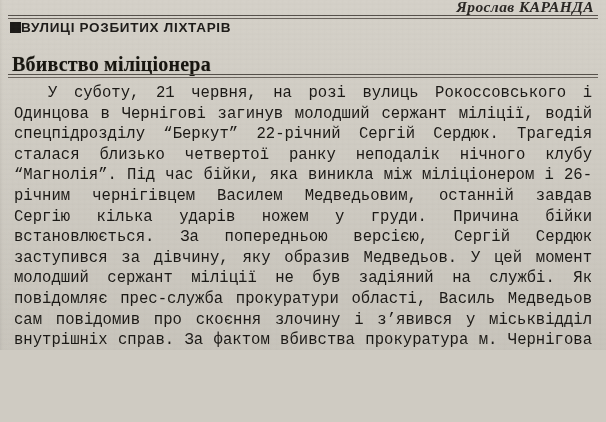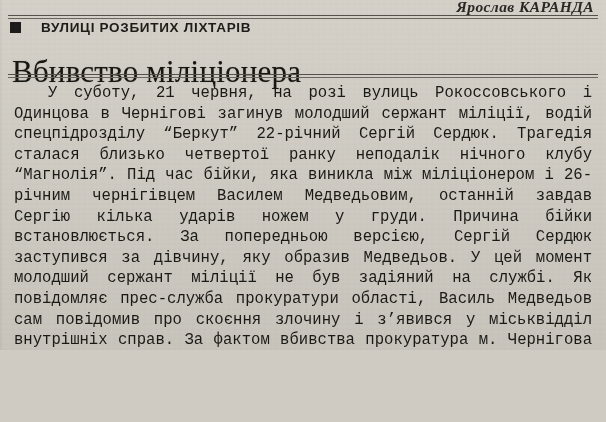--- a/index.html
+++ b/index.html
@@ -58,21 +58,21 @@
     height: 2px;
   }
   #rule-top { top: 15px; }
 
   .kicker {
     position: absolute;
     left: 10px;
     top: 18px;
     display: flex;
     align-items: center;
-    gap: 20px;
+    gap: 0;
     height: 18px;
   }
   .kicker .sq {
     width: 11px;
     height: 11px;
     background: #1d1b19;
     display: inline-block;
     transform: translateY(0px);
   }
   .kicker .txt {
@@ -83,22 +83,22 @@
     color: #1d1b19;
     white-space: nowrap;
   }
 
   
   .headline {
     position: absolute;
     left: 12px;
     top: 34px;
     font-family: "Liberation Serif", serif;
-    font-weight: normal;
-    font-size: 31px;
+    font-weight: bold;
+    font-size: 20px;
     line-height: 34px;
     letter-spacing: 0.2px;
     color: #17150f;
     white-space: nowrap;
     text-shadow: 0 0 1px rgba(0,0,0,0.35);
   }
 
   #rule-under-head { top: 74px; }
 
   

